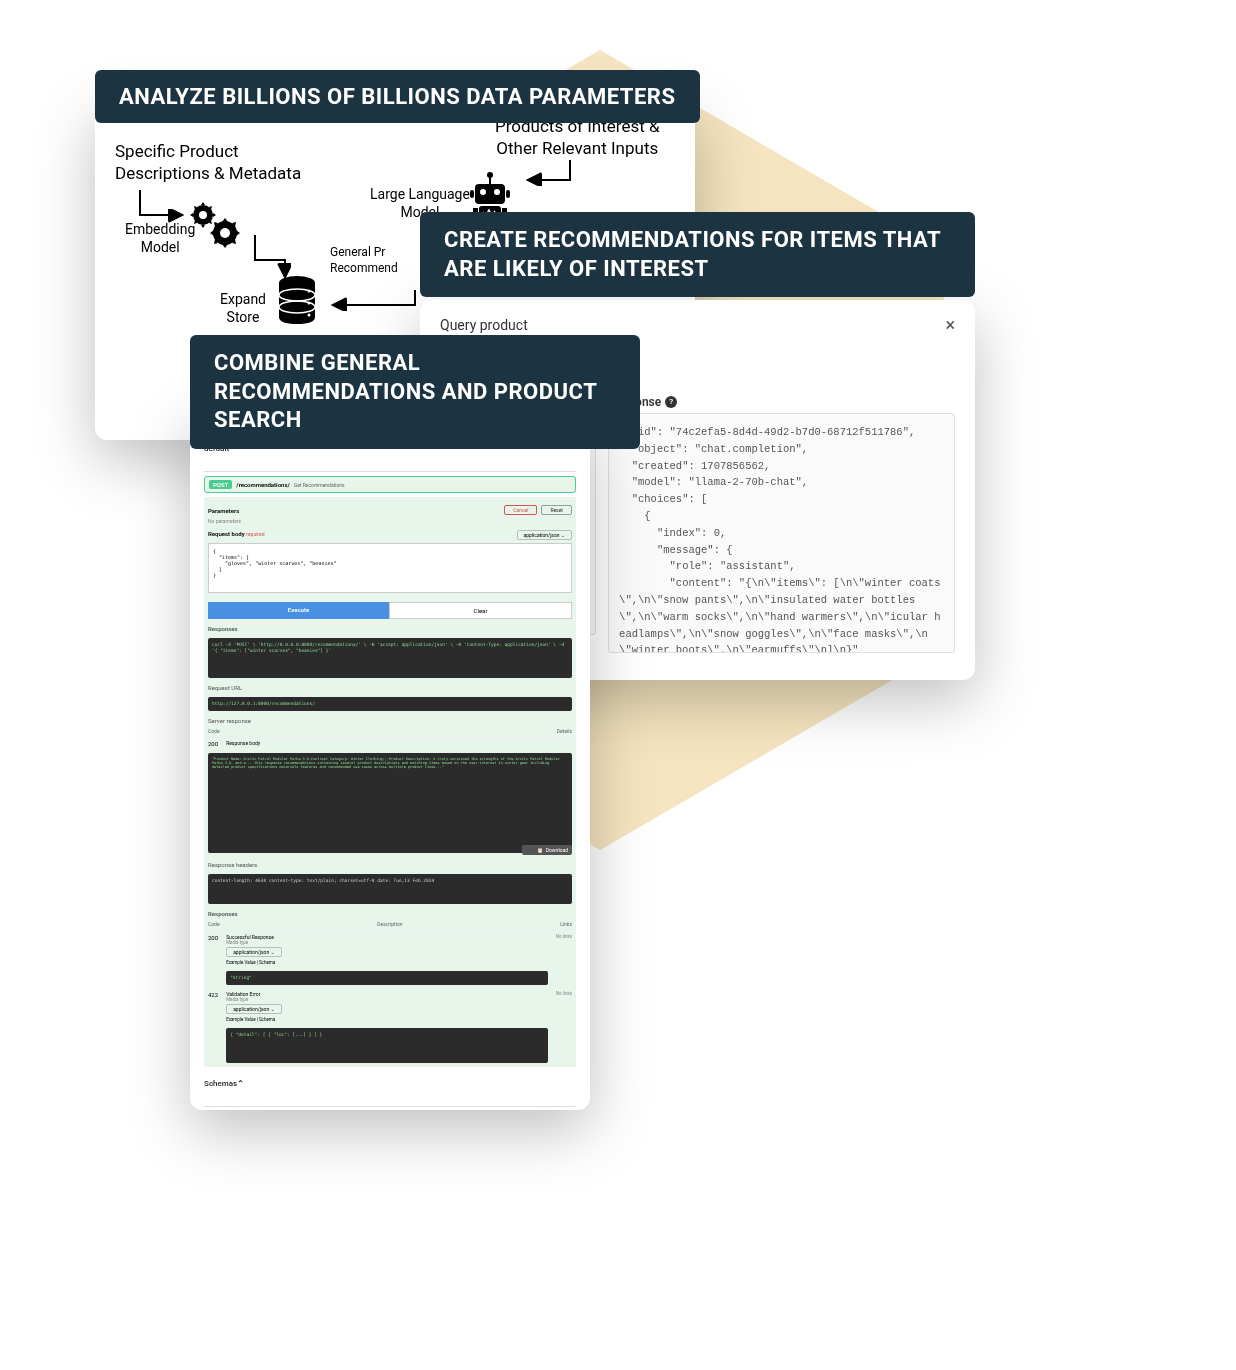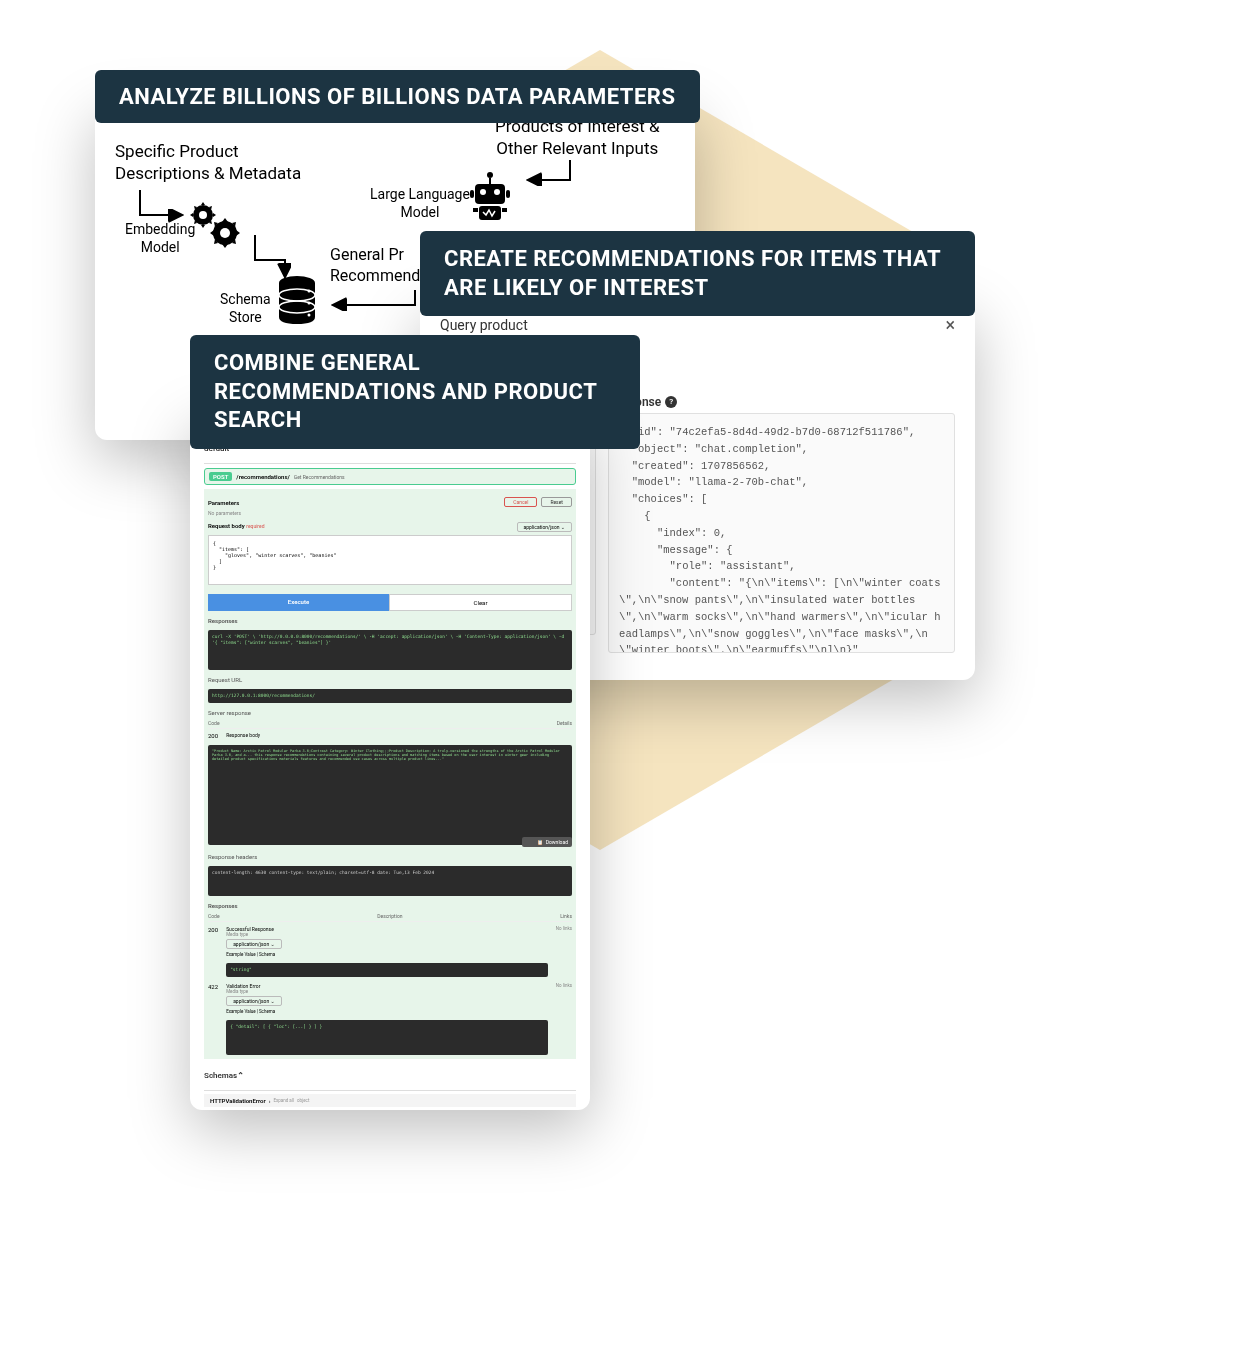--- a/index.html
+++ b/index.html
@@ -172,21 +172,21 @@
   font-size: 6px;
   padding: 1px 3px;
   border-radius: 2px;
 }
 
 .fa-section-title {
   font-size: 8px;
   font-weight: 600;
   color: #333;
   margin-top: 10px;
-  padding-bottom: 10px;
+  padding-bottom: 18px;
   border-bottom: 1px solid #ddd;
   display: flex;
 }
 
 .fa-post-bar {
   background: #e7f5ea;
   border: 1px solid #49cc90;
   border-radius: 3px;
   padding: 3px 4px;
   margin-top: 4px;
@@ -406,24 +406,24 @@
         <ellipse cx="22" cy="8" rx="18" ry="7"></ellipse>
         <path d="M4 8 L4 42 Q4 49 22 49 Q40 49 40 42 L40 8" fill="#000"></path>
         <ellipse cx="22" cy="20" rx="18" ry="6" fill="none" stroke="#fff" stroke-width="1.5"></ellipse>
         <ellipse cx="22" cy="32" rx="18" ry="6" fill="none" stroke="#fff" stroke-width="1.5"></ellipse>
         <circle cx="34" cy="16" r="1.5" fill="#fff"></circle>
         <circle cx="34" cy="28" r="1.5" fill="#fff"></circle>
         <circle cx="34" cy="40" r="1.5" fill="#fff"></circle>
       </g>
     </svg>
   </div>
-  <div class="flow-label" style="top:190px; left:125px; font-size:14px; white-space:pre-line;">Schema
+  <div class="flow-label" style="top:190px; left:125px; font-size:14px; white-space:pre-line;">Expand
 Store</div>
 
-  <div class="flow-label" style="top:145px; left:235px; font-size:16px; text-align:left; white-space:pre-line;">General Pr
+  <div class="flow-label" style="top:145px; left:235px; font-size:12px; text-align:left; white-space:pre-line;">General Pr
 Recommend</div>
 
   <svg class="arrow" style="top:85px; left:40px;" width="60" height="40">
       <path d="M5 5 L5 30 L45 30" marker-end="url(#arr1)"></path>
       <defs>
         <marker id="arr1" markerWidth="8" markerHeight="8" refX="6" refY="3" orient="auto">
           <path d="M0,0 L6,3 L0,6" fill="#000"></path>
         </marker>
       </defs>
     </svg>
@@ -448,21 +448,21 @@
       <defs>
         <marker id="arr4" markerWidth="8" markerHeight="8" refX="6" refY="3" orient="auto">
           <path d="M0,0 L6,3 L0,6" fill="#000"></path>
         </marker>
       </defs>
     </svg>
 </div>
 
 <div class="recommendations-text">Recommendations</div>
 
-<div class="banner" style="top:231px; left:420px; width:555px; line-height:1.3;">CREATE RECOMMENDATIONS FOR ITEMS THAT ARE LIKELY OF INTEREST</div>
+<div class="banner" style="top:212px; left:420px; width:555px; line-height:1.3;">CREATE RECOMMENDATIONS FOR ITEMS THAT ARE LIKELY OF INTEREST</div>
 
 <div class="panel response-panel">
   <div class="response-header">
     <span>Query product</span>
     <span class="close-x">×</span>
   </div>
   <div class="response-body">
     <div style="flex:0.45;">
       <div class="response-col">  "messages": {
 

